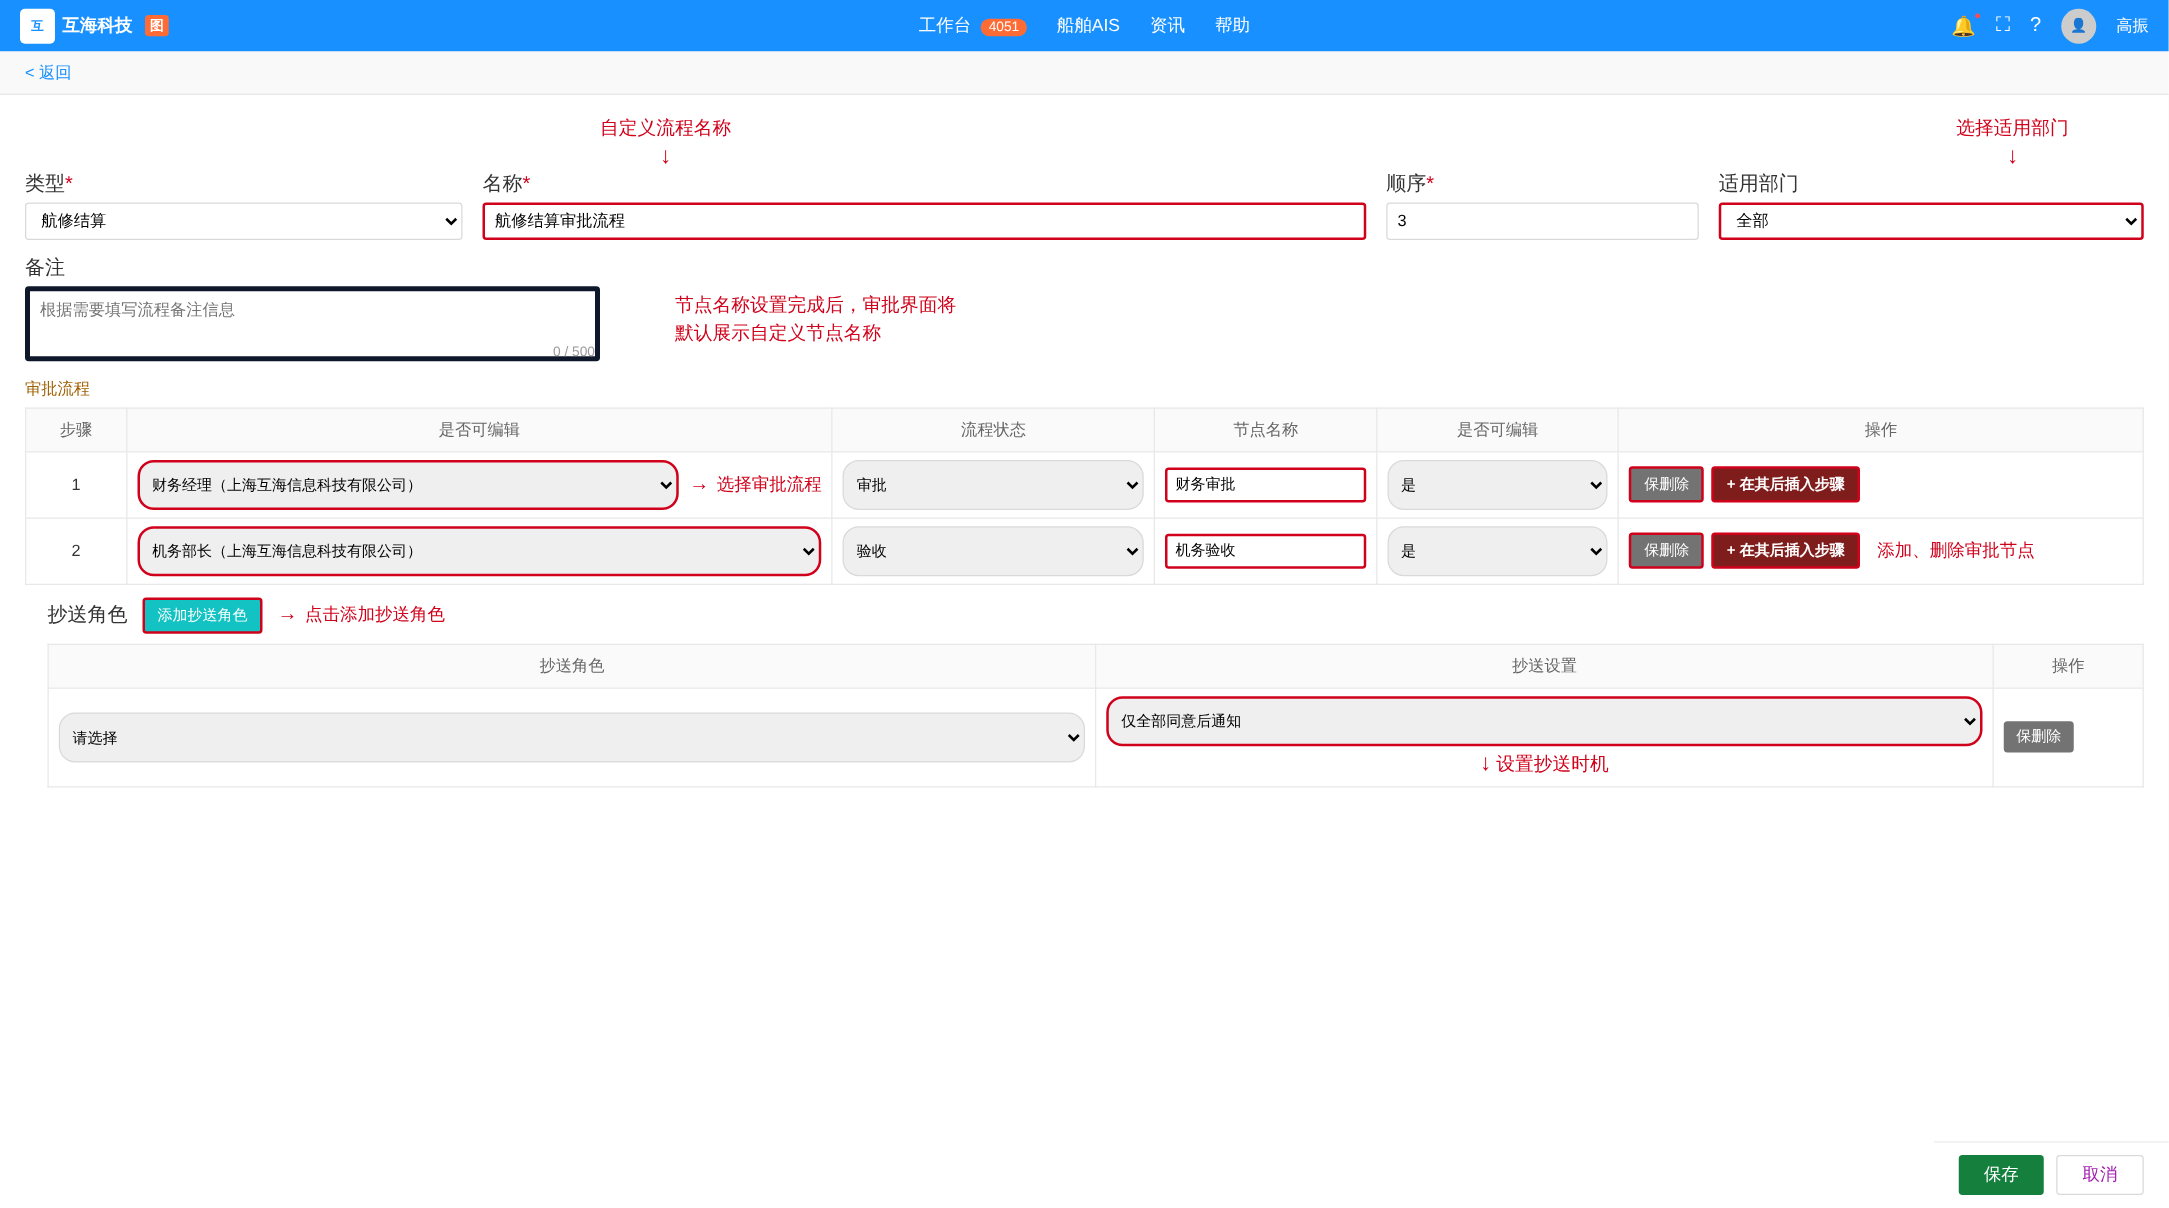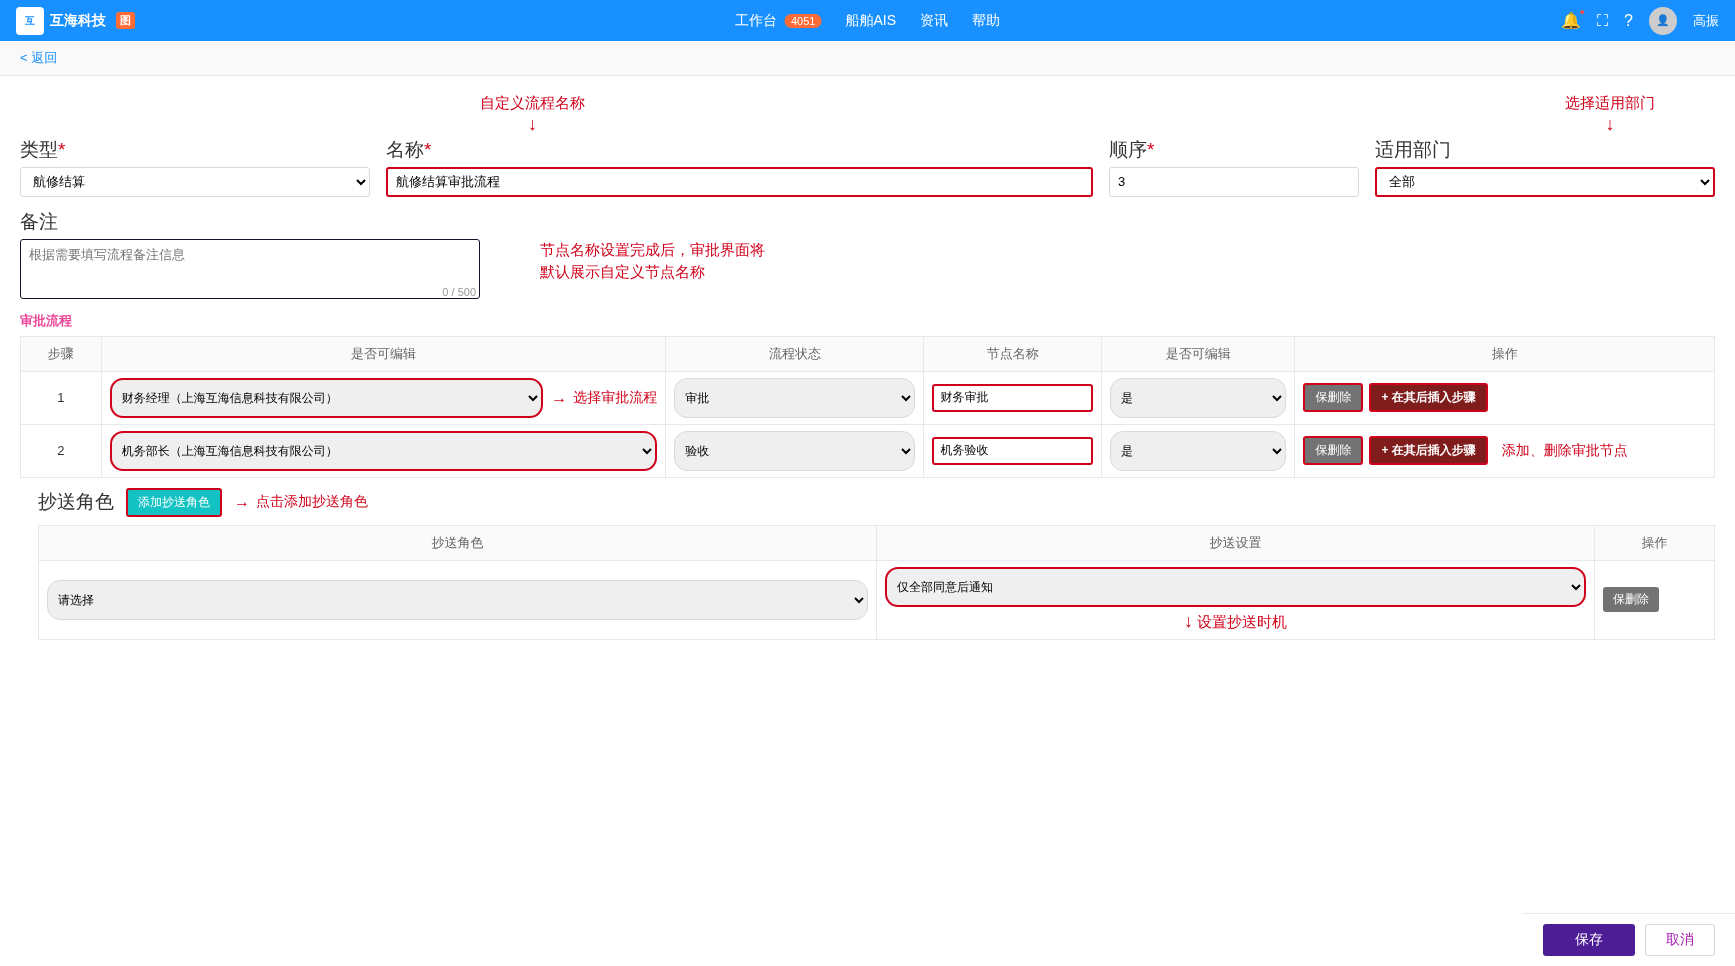--- a/index.html
+++ b/index.html
@@ -94,21 +94,21 @@
       gap: 16px;
       align-items: flex-start;
       margin-bottom: 12px;
     }
     .form-group {
       display: flex;
       flex-direction: column;
       gap: 4px;
     }
     .form-label {
-      font-size: 19px;
+      font-size: 16px;
       color: #333;
     }
     .required { color: #d0021b; }
     .form-input, .form-select {
       border: 1px solid #d9d9d9;
       border-radius: 3px;
       padding: 4px 8px;
       font-size: 13px;
       height: 30px;
       outline: none;
@@ -122,40 +122,40 @@
     .name-group { flex: 1; }
     .order-group { width: 250px; }
     .dept-group { width: 340px; }
 
     .dept-group .form-select { width: 100%; }
 
     .full-width { width: 100%; }
     .remark-textarea {
       width: 460px;
       height: 60px;
-      border: 1px solid #0f172a;
+      border: 4px solid #0f172a;
       border-radius: 3px;
       padding: 6px 8px;
       font-size: 13px;
       resize: none;
       outline: none;
     }
     .char-count {
       position: absolute;
       right: 4px;
       bottom: 4px;
       font-size: 11px;
       color: #999;
     }
 
     .section-title {
       font-size: 13px;
-      color: #ec4899;
+      color: #a16207;
       margin: 10px 0 6px 0;
-      font-weight: bold;
+      font-weight: normal;
     }
 
     
     .approval-table {
       width: 100%;
       border-collapse: collapse;
       border: 1px solid #d946ef;
       margin-bottom: 10px;
     }
     .approval-table th {
@@ -200,21 +200,21 @@
     .btn {
       border: none;
       border-radius: 3px;
       padding: 4px 10px;
       cursor: pointer;
       font-size: 12px;
       color: white;
     }
     .btn-orange { background: #737373; }
     .btn-blue { background: #7f1d1d; font-weight: bold; }
-    .btn-primary { background: #4c1d95; font-size: 14px; padding: 6px 32px; font-family: Liberation Mono, monospace; }
+    .btn-primary { background: #15803d; font-size: 14px; padding: 6px 20px; font-family: Liberation Mono, monospace; }
     .btn-default { background: #fff; border: 1px solid #d9d9d9; color: #a21caf; font-size: 14px; padding: 6px 20px; cursor: pointer; border-radius: 3px; }
     .btn-cyan { background: #13c2c2; }
 
     .action-btns { display: flex; gap: 6px; align-items: center; }
 
     
     .cc-section { margin-top: 4px; padding-left: 18px; }
     .cc-header-row {
       display: flex;
       align-items: center;

